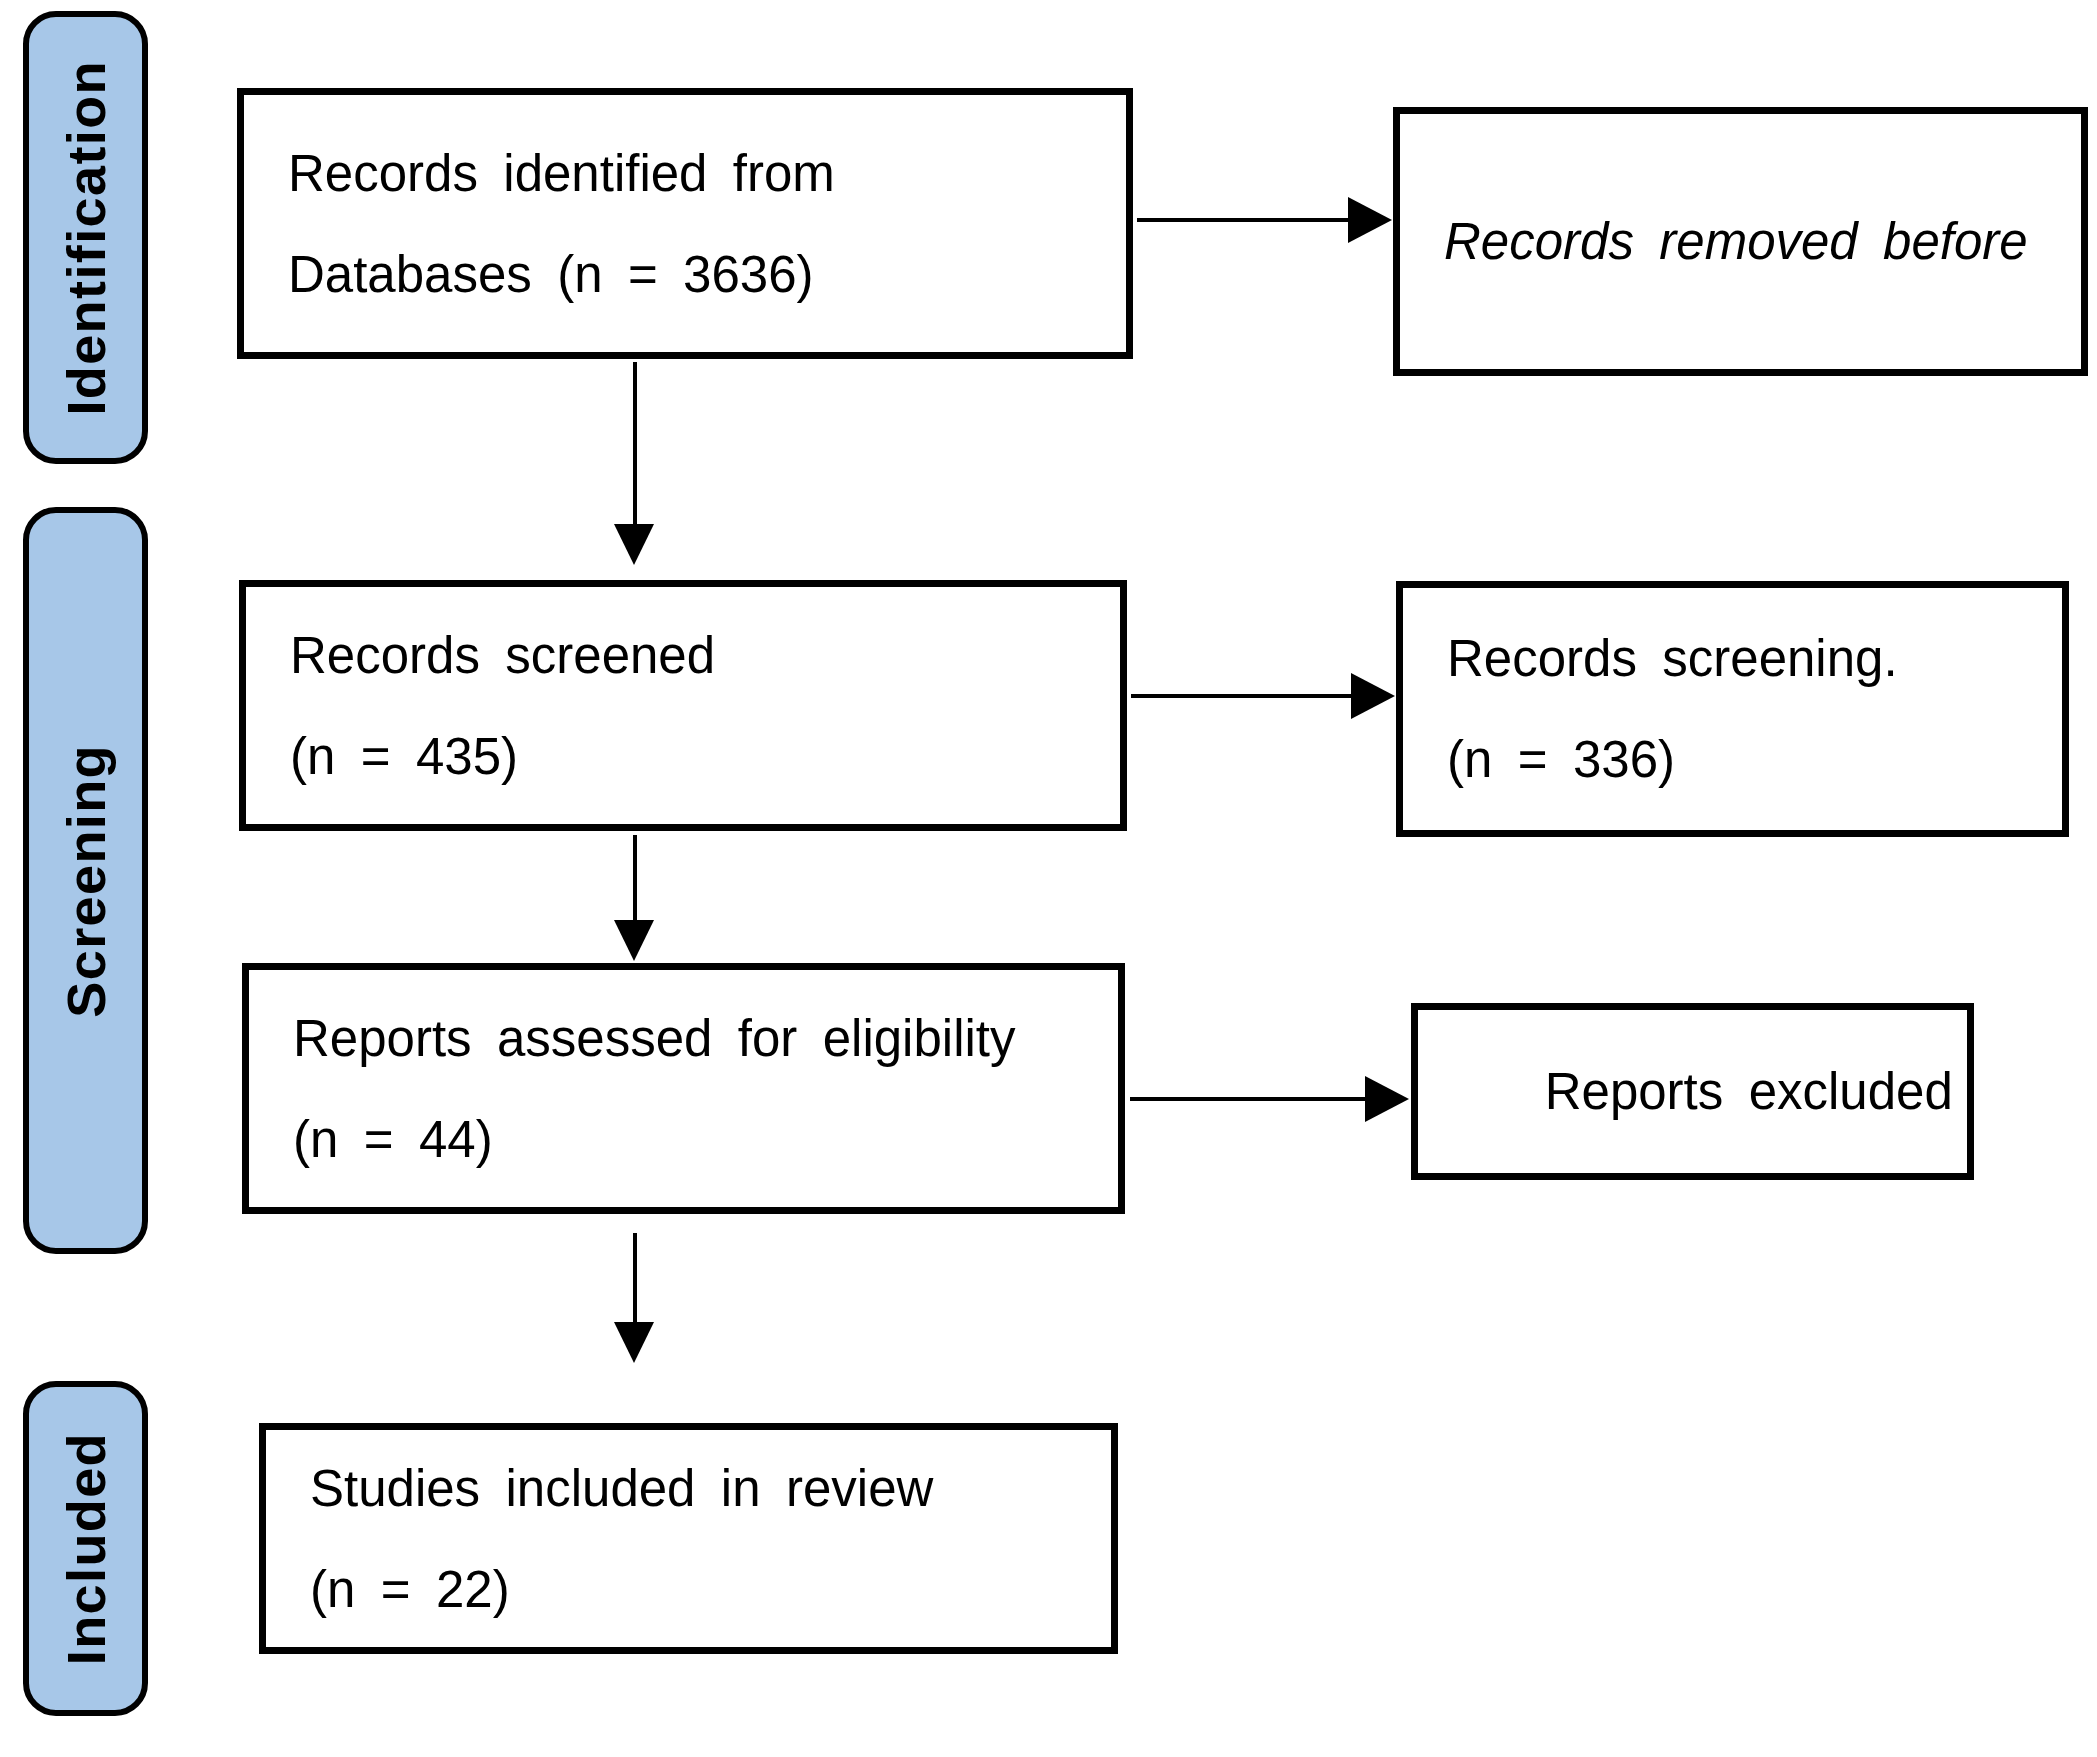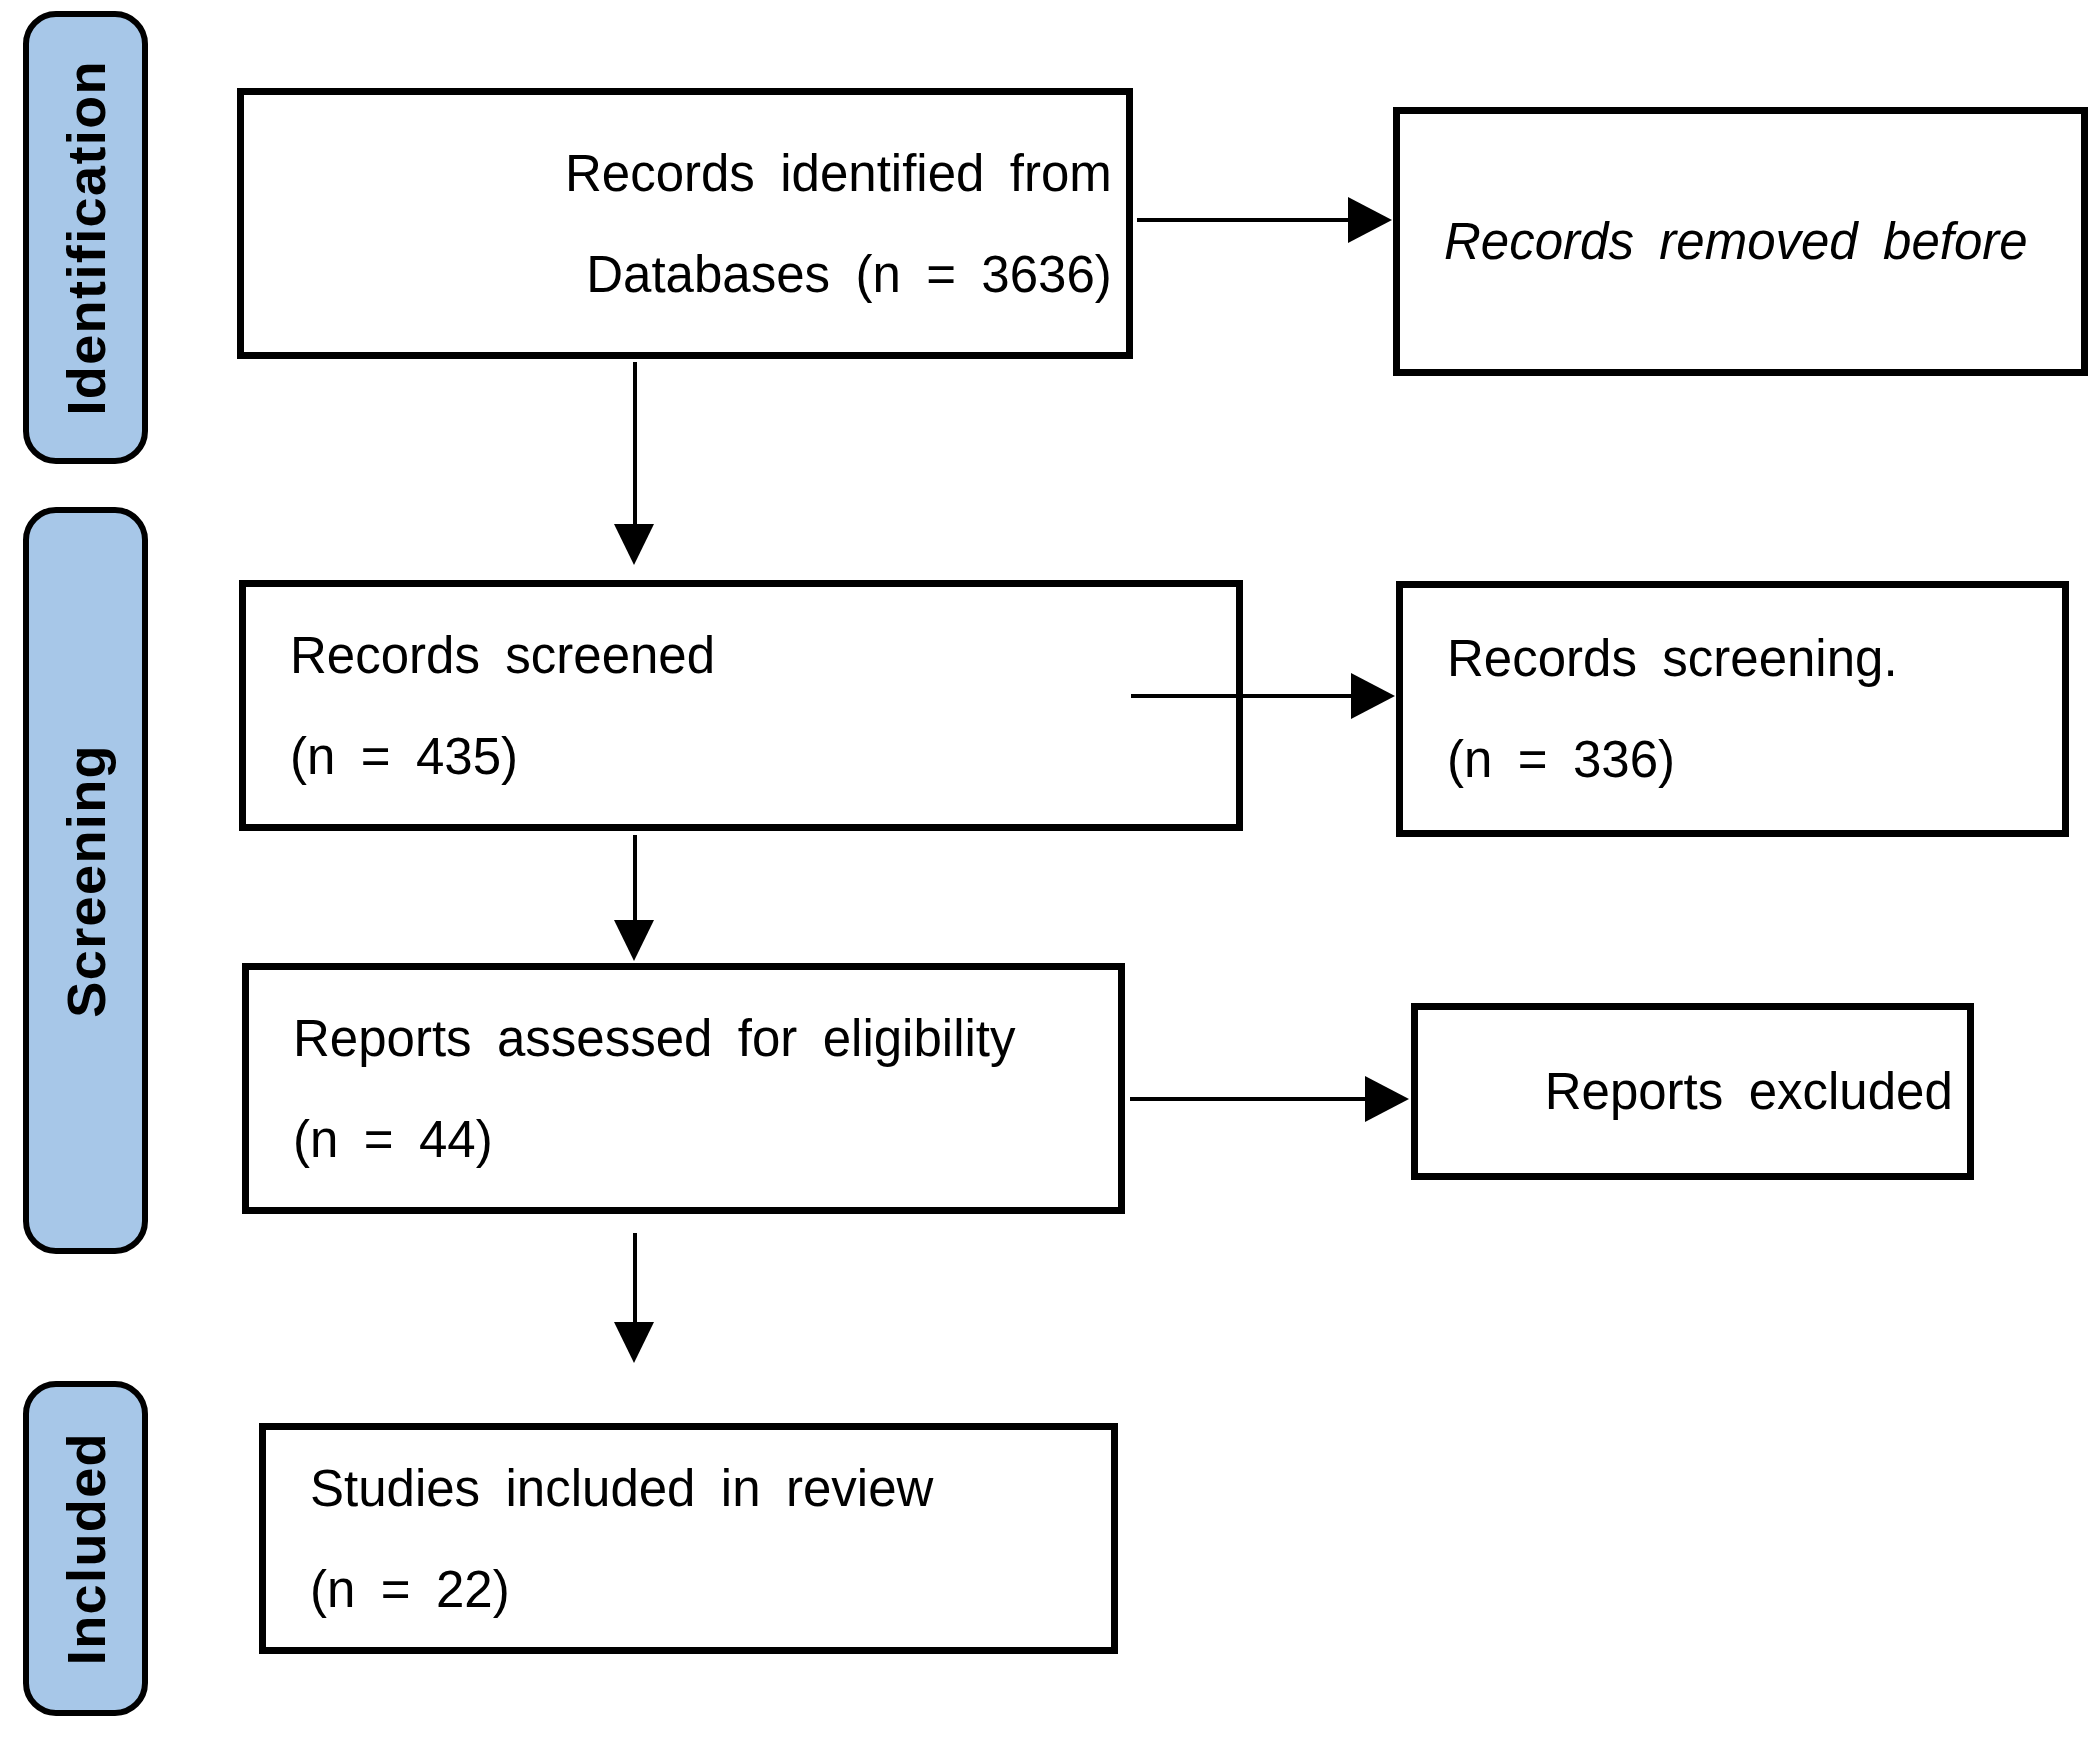--- a/index.html
+++ b/index.html
@@ -84,30 +84,30 @@
   </div>
 
   <div class="stage" style="left: 23px; top: 507px; width: 125px; height: 747px; background: rgb(167, 199, 232); border-color: rgb(0, 0, 0);">
     <span class="stage-label">Screening</span>
   </div>
 
   <div class="stage" style="left: 23px; top: 1381px; width: 125px; height: 335px; background: rgb(167, 199, 232); border-color: rgb(0, 0, 0);">
     <span class="stage-label">Included</span>
   </div>
 
-  <div class="flowbox" style="left: 237px; top: 88px; width: 896px; height: 271px; background: rgb(255, 255, 255); border-color: rgb(0, 0, 0); align-items: flex-end;">
+  <div class="flowbox" style="left: 237px; top: 88px; width: 896px; height: 271px; background: rgb(255, 255, 255); border-color: rgb(0, 0, 0);">
     <div class="line">Records identified from</div>
     <div class="line">Databases (n = 3636)</div>
   </div>
 
   <div class="flowbox" style="left: 1393px; top: 107px; width: 695px; height: 269px; background: rgb(255, 255, 255); border-color: rgb(0, 0, 0); font-style: italic;">
     <div class="line">Records removed before</div>
   </div>
 
-  <div class="flowbox" style="left: 239px; top: 580px; width: 1004px; height: 251px; background: rgb(255, 255, 255); border-color: rgb(0, 0, 0);">
+  <div class="flowbox" style="left: 239px; top: 580px; width: 888px; height: 251px; background: rgb(255, 255, 255); border-color: rgb(0, 0, 0);">
     <div class="line">Records screened</div>
     <div class="line">(n = 435)</div>
   </div>
 
   <div class="flowbox" style="left: 1396px; top: 581px; width: 673px; height: 256px; background: rgb(255, 255, 255); border-color: rgb(0, 0, 0);">
     <div class="line">Records screening.</div>
     <div class="line">(n = 336)</div>
   </div>
 
   <div class="flowbox" style="left: 242px; top: 963px; width: 883px; height: 251px; background: rgb(255, 255, 255); border-color: rgb(0, 0, 0);">

